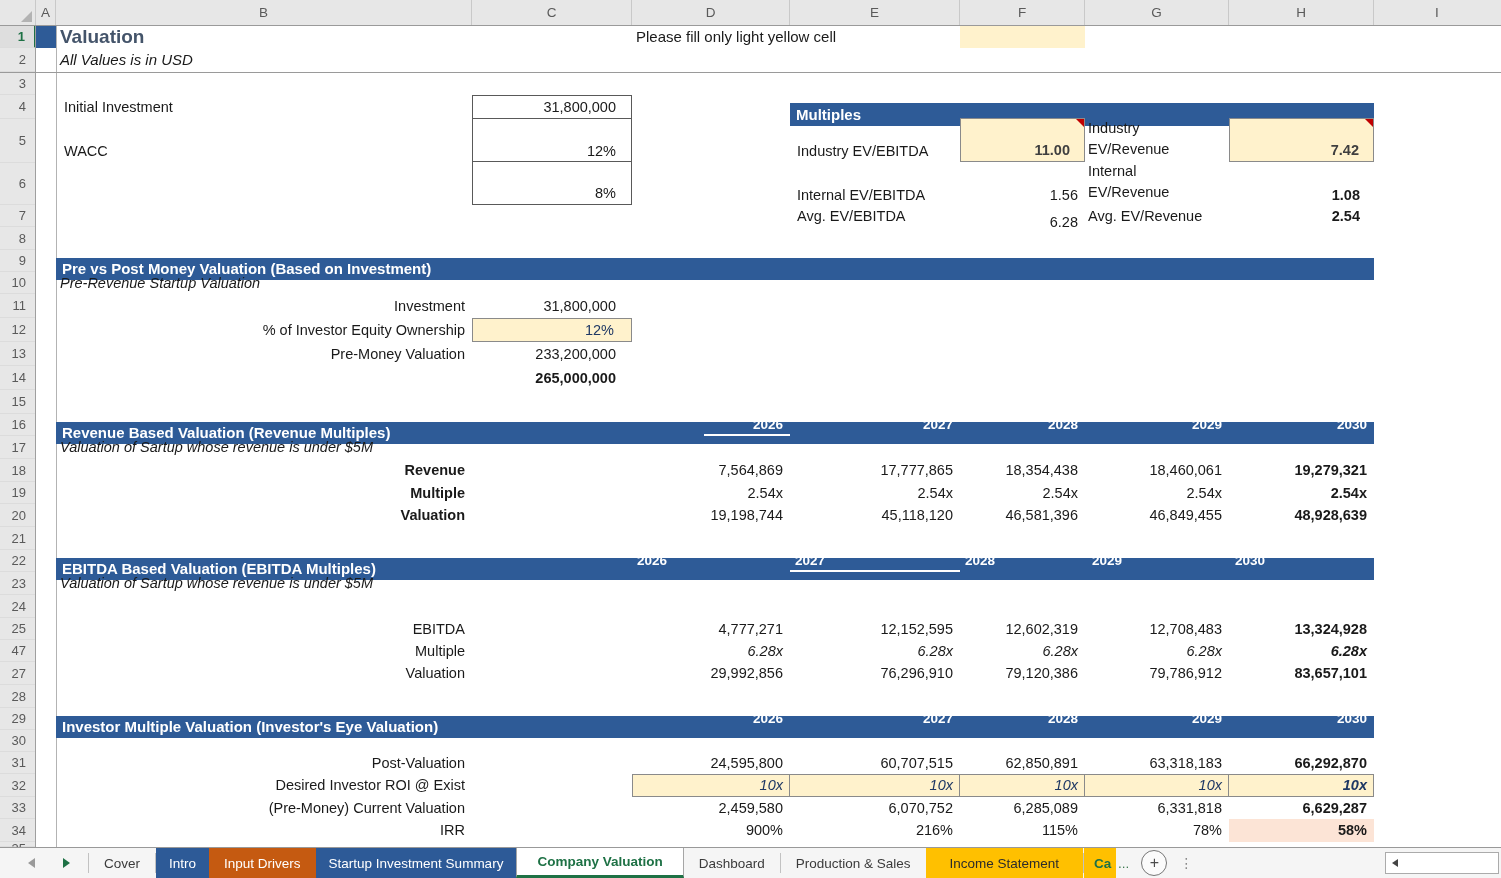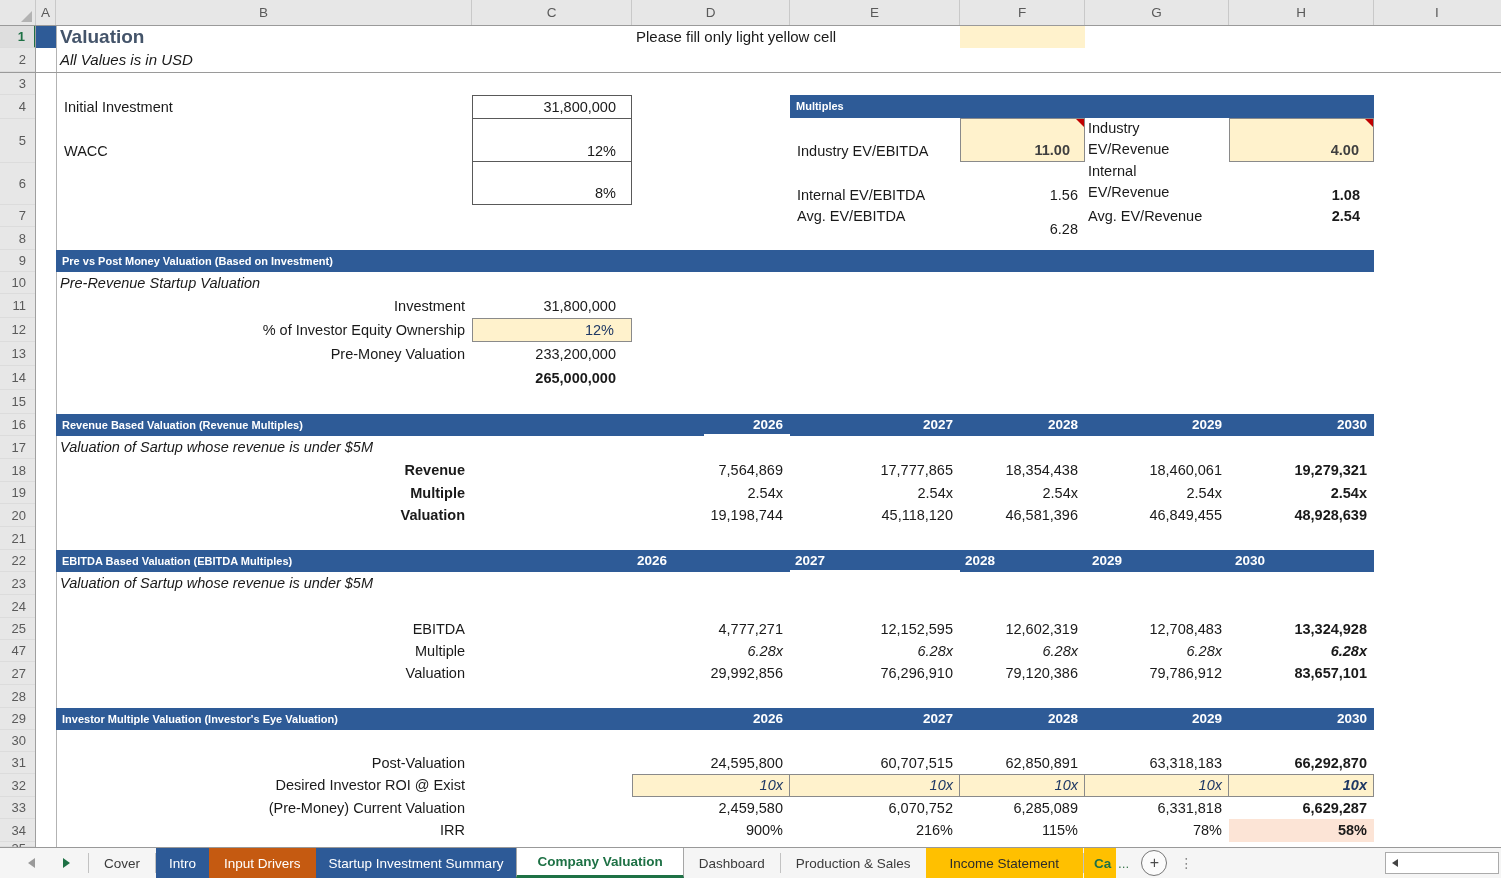--- a/index.html
+++ b/index.html
@@ -23,21 +23,21 @@
   .cell{position:absolute;white-space:nowrap;font-size:14.5px;box-sizing:border-box;}
   .lab {left:56px;width:412px;text-align:right;padding-right:3px;}
   .vC  {left:472px;width:152px;text-align:right;}
   .vD  {left:632px;width:151px;text-align:right;}
   .vE  {left:790px;width:163px;text-align:right;}
   .vF  {left:960px;width:118px;text-align:right;}
   .vG  {left:1085px;width:137px;text-align:right;}
   .vH  {left:1229px;width:138px;text-align:right;font-weight:bold;}
   .bold{font-weight:bold;} .it{font-style:italic;}
   .bar{position:absolute;left:56px;width:1318px;background:#2E5B97;color:#fff;
-       font-weight:bold;font-size:11px;padding-left:6px;box-sizing:border-box;}
+       font-weight:bold;font-size:15px;padding-left:6px;box-sizing:border-box;margin-top:8px;}
   .yr{color:#fff;font-weight:bold;font-size:13.5px;}
   .ylab{position:absolute;color:#fff;font-weight:bold;font-size:13.5px;}
   .box{position:absolute;border:1px solid #595959;box-sizing:border-box;background:#fff;}
   .ybox{position:absolute;border:1px solid #8a8a8a;box-sizing:border-box;background:#FFF2CC;}
   .flagTR{position:absolute;right:0;top:0;width:0;height:0;
           border-left:8px solid transparent;border-top:8px solid #C00000;}
   .bend{display:flex;align-items:flex-end;justify-content:flex-end;}
   .bendL{display:flex;align-items:flex-end;justify-content:flex-start;}
   .vline{position:absolute;width:1px;background:#B3B3B3;}
   .hline{position:absolute;height:1px;background:#9A9A9A;}
@@ -145,27 +145,27 @@
   <div class="bar" style="left:790px;width:584px;top:95px;height:23px;line-height:23px">Multiples</div>
   <div class="cell bendL" style="left:797px;top:119px;width:170px;height:40px">Industry EV/EBITDA</div>
   <div class="ybox" style="left:960px;top:118px;width:125px;height:44px">
       <div class="flagTR"></div>
     </div>
   <div class="cell vF bend bold" style="top:119px;height:39px;padding-right:8px;color:#3F3F3F">11.00</div>
   <div class="cell bendL" style="left:1088px;top:120px;width:118px;height:40px;white-space:normal;line-height:21px">Industry EV/Revenue</div>
   <div class="ybox" style="left:1229px;top:118px;width:145px;height:44px">
       <div class="flagTR"></div>
     </div>
-  <div class="cell vH bend bold" style="top:119px;height:39px;padding-right:8px;color:#3F3F3F">4.00</div>
+  <div class="cell vH bend bold" style="top:119px;height:39px;padding-right:8px;color:#3F3F3F">7.42</div>
   <div class="cell bendL" style="left:797px;top:163px;width:170px;height:40px">Internal EV/EBITDA</div>
   <div class="cell vF bend" style="top:163px;height:40px">1.56</div>
   <div class="cell bendL" style="left:1088px;top:163px;width:118px;height:40px;white-space:normal;line-height:21px">Internal EV/Revenue</div>
   <div class="cell vH bend" style="top:163px;height:40px;padding-right:7px">1.08</div>
   <div class="cell" style="left:797px;top:205px;height:22px;line-height:22px">Avg. EV/EBITDA</div>
-  <div class="cell vF" style="top:218px;height:22px;line-height:22px">6.28</div>
+  <div class="cell vF" style="top:211px;height:22px;line-height:22px">6.28</div>
   <div class="cell" style="left:1088px;top:205px;height:22px;line-height:22px">Avg. EV/Revenue</div>
   <div class="cell vH" style="top:205px;height:22px;line-height:22px;padding-right:7px">2.54</div>
 
   <div class="bar" style="top:250px;height:22px;line-height:22px">Pre vs Post Money Valuation (Based on Investment)</div>
   <div class="cell it" style="left:60px;top:272px;height:22px;line-height:22px">Pre-Revenue Startup Valuation</div>
   <div class="cell lab" style="top:294px;height:24px;line-height:24px">Investment</div>
   <div class="cell vC" style="top:294px;height:24px;line-height:24px;padding-right:8px">31,800,000</div>
   <div class="cell lab" style="top:318px;height:24px;line-height:24px">% of Investor Equity Ownership</div>
   <div class="ybox" style="left:472px;top:318px;width:160px;height:24px"></div>
   <div class="cell vC" style="top:318px;height:24px;line-height:24px;padding-right:10px;color:#1F3864">12%</div>

